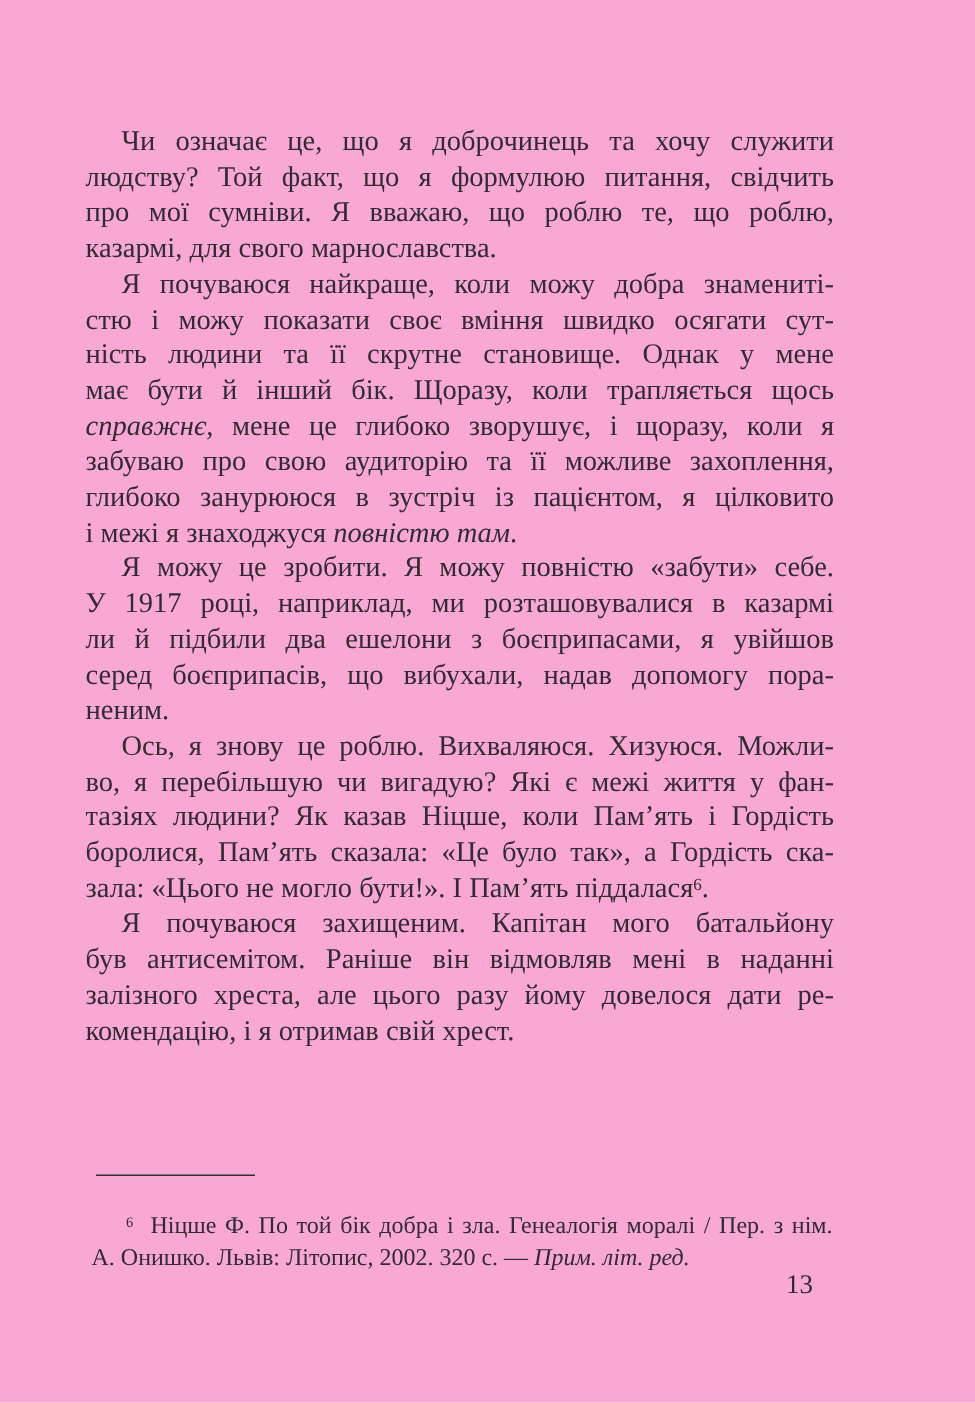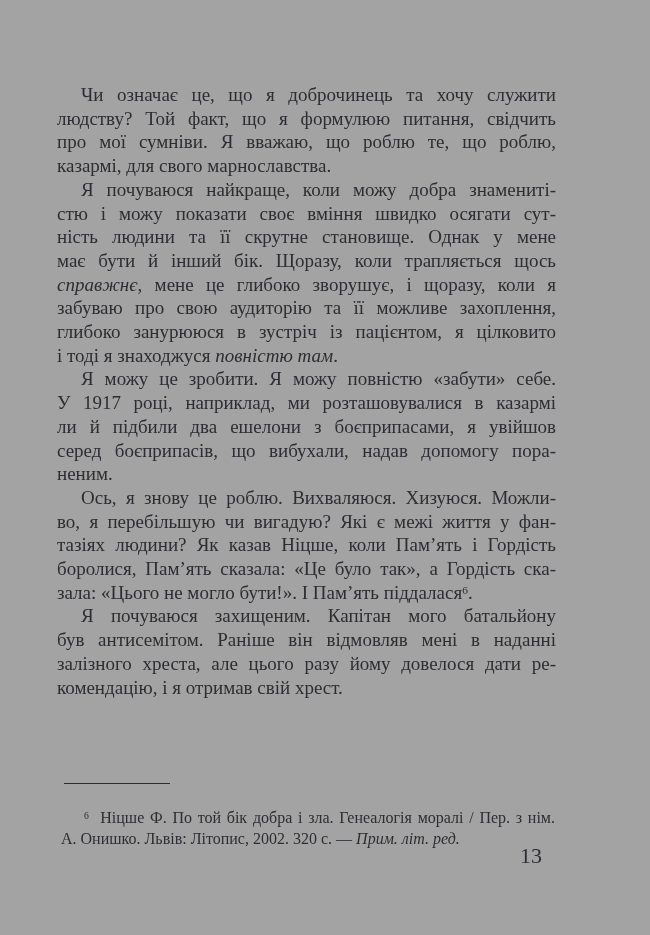--- a/index.html
+++ b/index.html
@@ -1,21 +1,21 @@
 <!DOCTYPE html>
 <html><head>
 <meta charset="utf-8">
 <style>
   * { margin: 0; padding: 0; box-sizing: border-box; }
   html, body { background: #e8e8e8; }
   .page {
     position: relative;
     width: 650px;
     height: 935px;
-    background: #a3a3a3;
+    background: #f9a8d4;
     font-family: "Liberation Serif", "DejaVu Serif", serif;
     color: #2d2d33;
     overflow: hidden;
   }
   .main-text {
     position: absolute;
     left: 57px;
     top: 83px;
     width: 499px;
     font-size: 19px;
@@ -49,21 +49,21 @@
     left: 61px;
     top: 796px;
     width: 494px;
     font-size: 16px;
     line-height: 20.6px;
   }
   .page-number {
     position: absolute;
     top: 845px;
     right: 108px;
-    font-size: 22px;
+    font-size: 18px;
     line-height: 22px;
   }
 </style>
 </head>
 <body>
 
 <div class="page">
   <div class="main-text">
       <div class="para">
         <div class="line first"><span>Чи означає це, що я доброчинець та хочу служити</span></div>
@@ -72,21 +72,21 @@
         <div class="line last"><span>казармі, для свого марнославства.</span></div>
       </div>
       <div class="para">
         <div class="line first"><span>Я почуваюся найкраще, коли можу добра знамениті-</span></div>
         <div class="line"><span>стю і можу показати своє вміння швидко осягати сут-</span></div>
         <div class="line"><span>ність людини та її скрутне становище. Однак у мене</span></div>
         <div class="line"><span>має бути й інший бік. Щоразу, коли трапляється щось</span></div>
         <div class="line"><i>справжнє</i><span>, мене це глибоко зворушує, і щоразу, коли я</span></div>
         <div class="line"><span>забуваю про свою аудиторію та її можливе захоплення,</span></div>
         <div class="line"><span>глибоко занурююся в зустріч із пацієнтом, я цілковито</span></div>
-        <div class="line last"><span>і тоді я знаходжуся </span><i>повністю там</i><span>.</span></div>
+        <div class="line last"><span>і межі я знаходжуся </span><i>повністю там</i><span>.</span></div>
       </div>
       <div class="para">
         <div class="line first"><span>Я можу це зробити. Я можу повністю «забути» себе.</span></div>
         <div class="line"><span>У 1917 році, наприклад, ми розташовувалися в казармі</span></div>
         <div class="line"><span>ли й підбили два ешелони з боєприпасами, я увійшов</span></div>
         <div class="line"><span>серед боєприпасів, що вибухали, надав допомогу пора-</span></div>
         <div class="line last"><span>неним.</span></div>
       </div>
       <div class="para">
         <div class="line first"><span>Ось, я знову це роблю. Вихваляюся. Хизуюся. Можли-</span></div>

